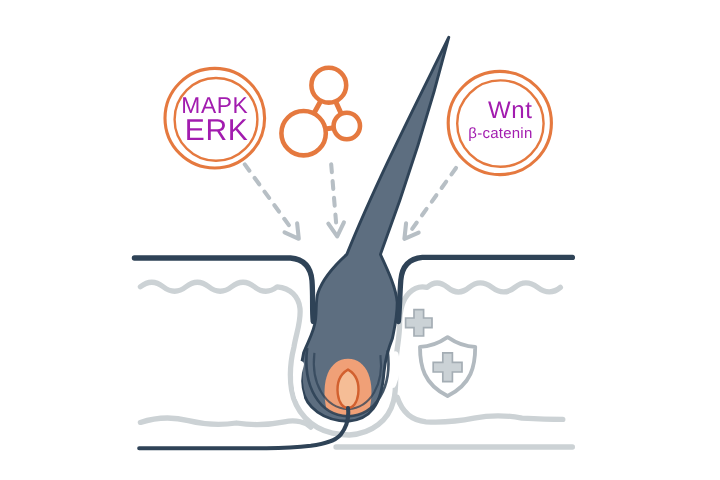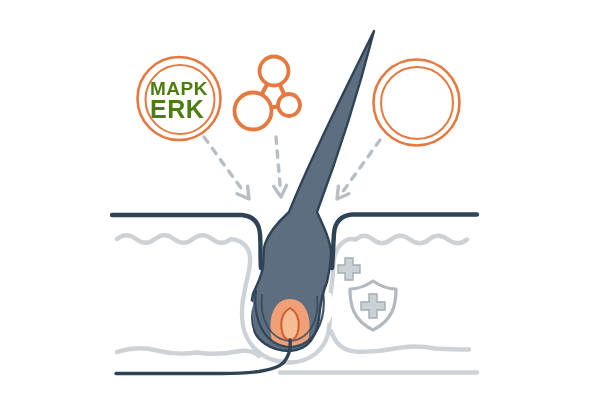--- a/index.html
+++ b/index.html
@@ -3,21 +3,21 @@
 <meta charset="utf-8">
 <style>
   html,body{margin:0;padding:0;background:#ffffff;}
   .stage{
     position:relative;width:600px;height:400px;background:#ffffff;
     overflow:hidden;font-family:"Liberation Sans",sans-serif;
   }
   .stage svg{position:absolute;left:0;top:0;}
   .badge-label{
     position:absolute;transform:translate(-50%,-50%);
-    text-align:left;color:#4d7c0f;font-weight:700;user-select:none;
+    text-align:right;color:#a21caf;font-weight:400;user-select:none;
   }
   .badge-label .l1{display:block;font-size:19px;line-height:21px;letter-spacing:.5px;}
   .badge-label .l2{display:block;font-size:25px;line-height:21px;letter-spacing:.5px;}
   .badge-label.wnt .l1{font-size:20px;line-height:23px;}
   .badge-label.wnt .l2{font-size:12.5px;line-height:15px;letter-spacing:.2px;}
 </style>
 </head>
 <body>
 
 <div class="stage">
@@ -87,13 +87,17 @@
       <circle cx="180" cy="99.5" r="34.5" stroke-width="2"></circle>
       <circle cx="416.5" cy="102.5" r="43" stroke-width="2.6"></circle>
       <circle cx="417" cy="103" r="36" stroke-width="2"></circle>
     </g>
   </svg>
 
   <div class="badge-label mapk" style="left:179px;top:99px;">
     <span class="l1">MAPK</span>
     <span class="l2">ERK</span>
   </div>
+  <div class="badge-label wnt" style="left:417px;top:100px;">
+    <span class="l1">Wnt</span>
+    <span class="l2">β-catenin</span>
+  </div>
 </div>
 
 </body></html>

